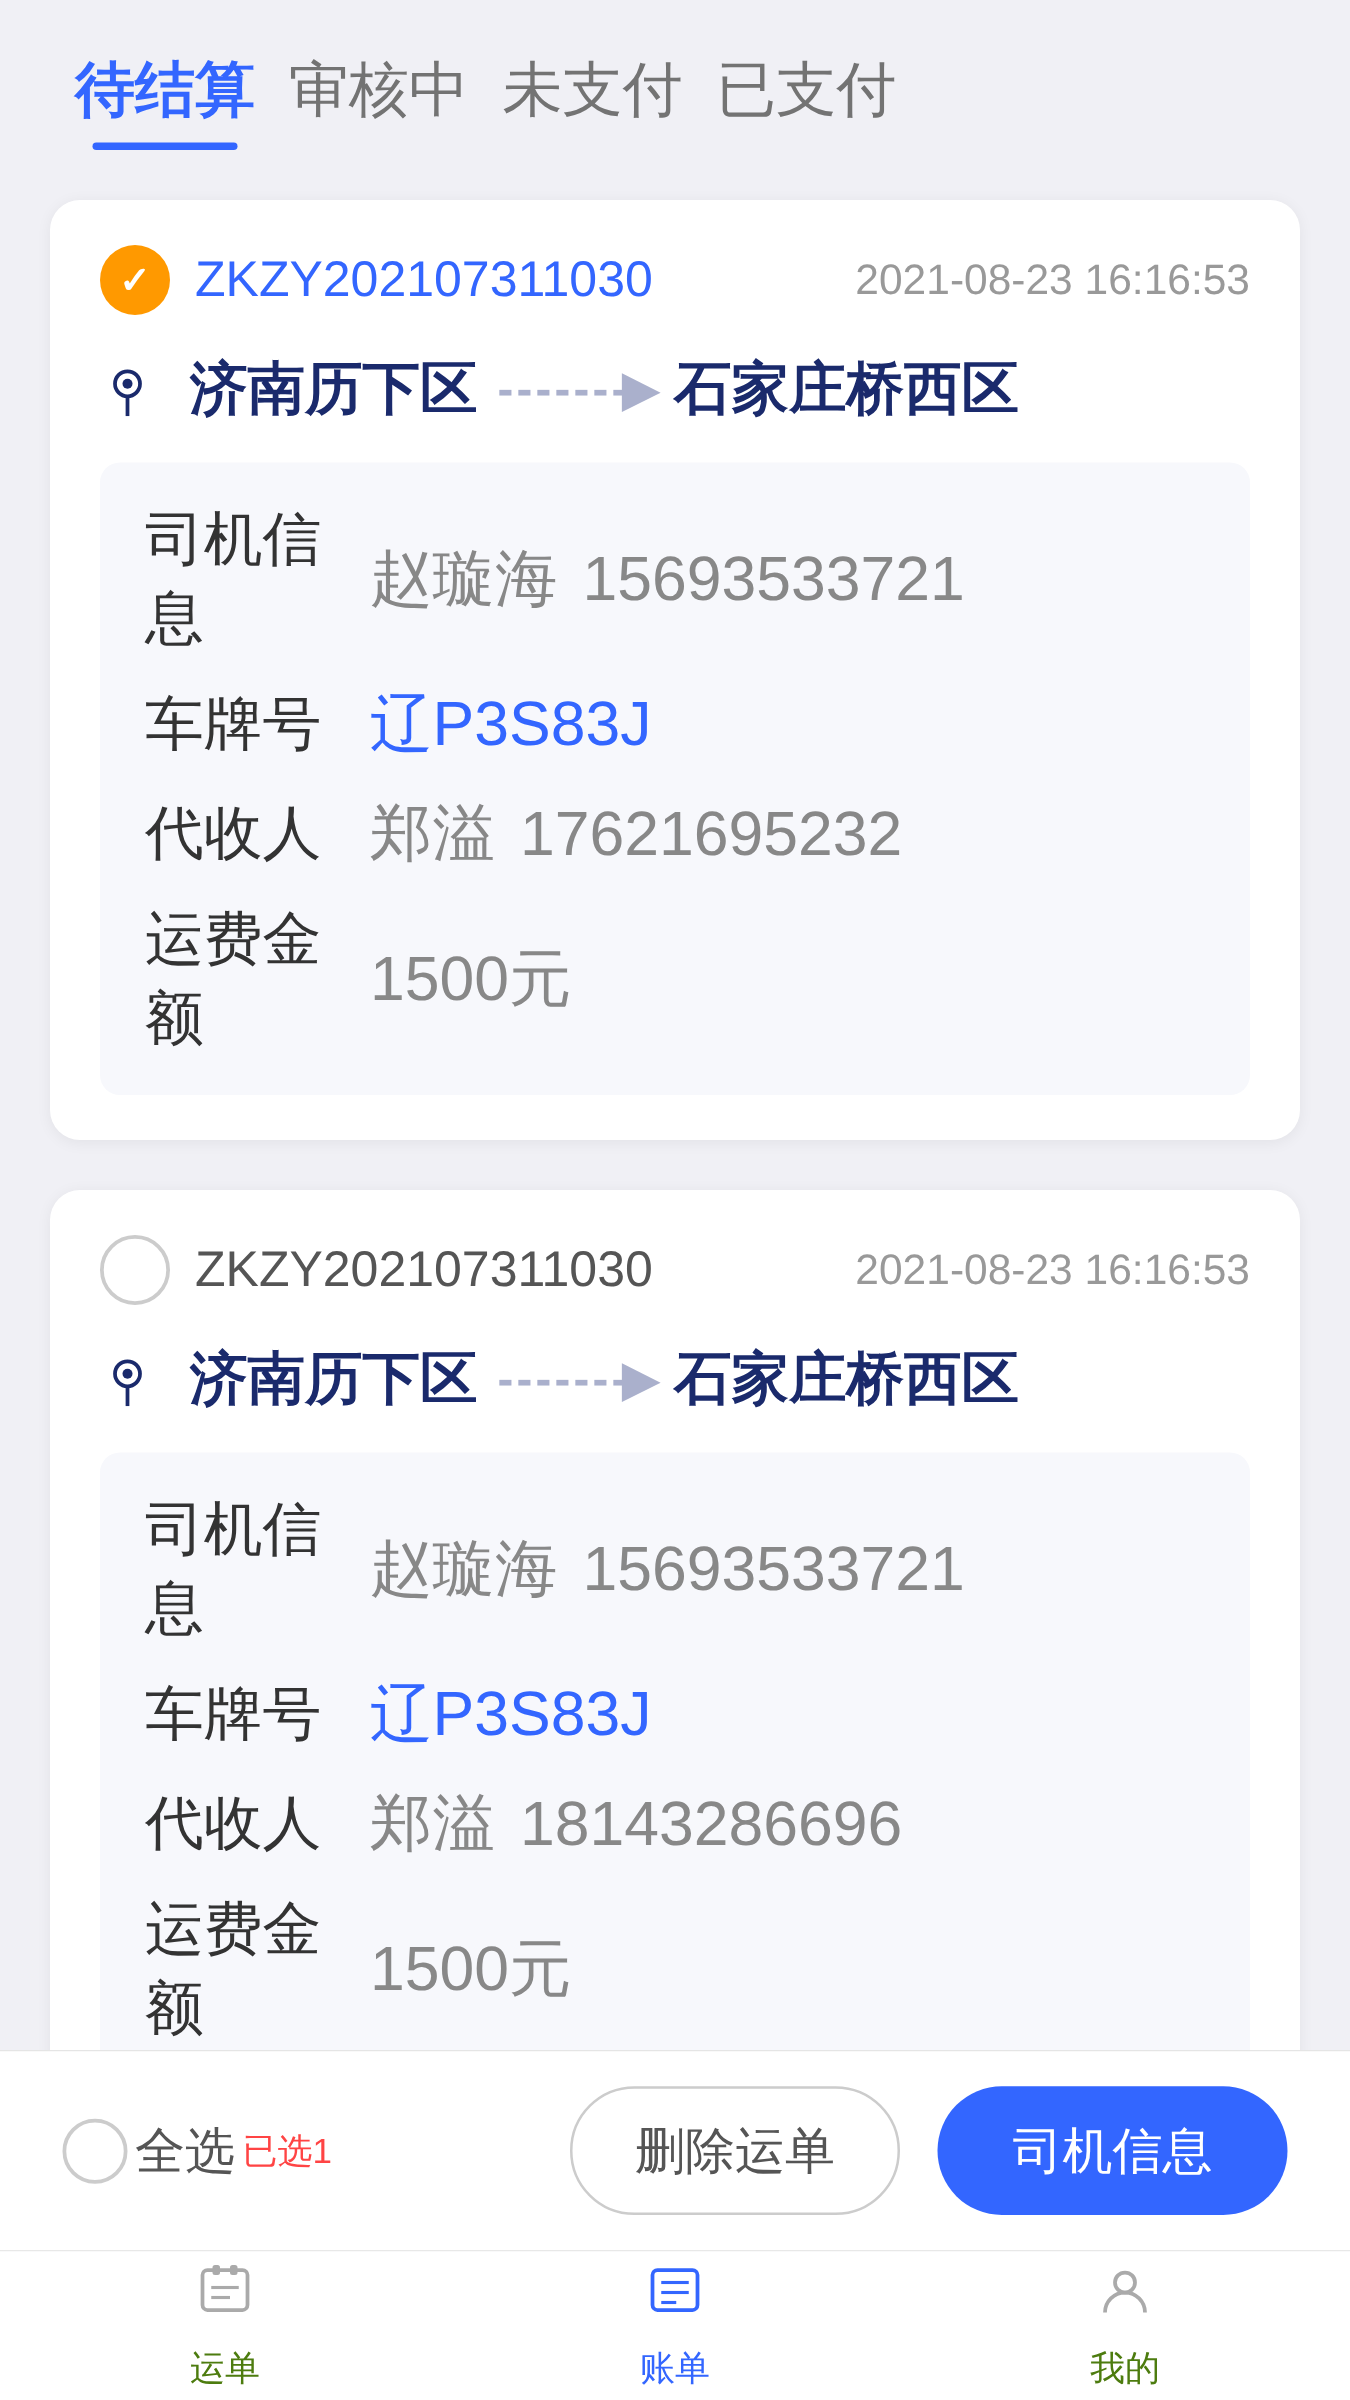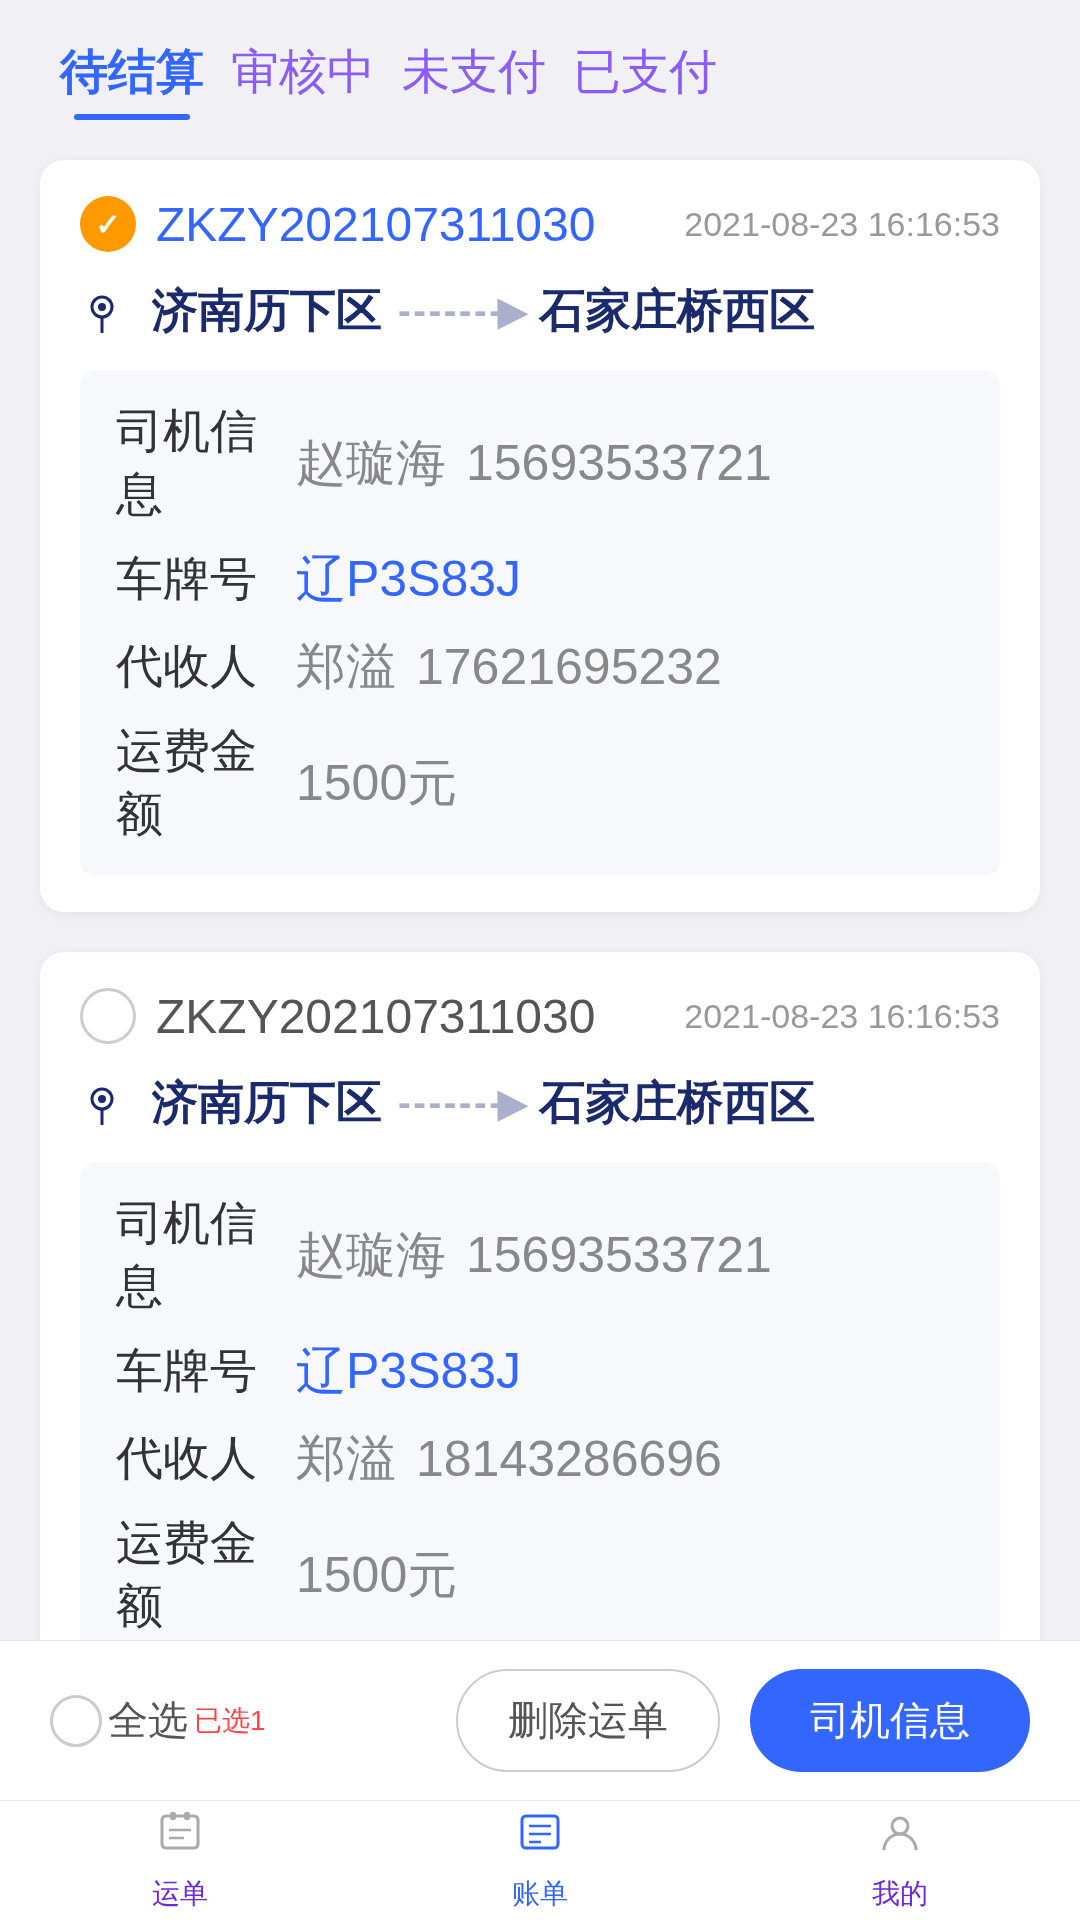--- a/index.html
+++ b/index.html
@@ -16,21 +16,21 @@
     
     .tab-bar {
       background: #f0f0f5;
       padding: 40px 60px 0 60px;
       display: flex;
       align-items: flex-end;
       gap: 27px;
     }
     .tab-item {
       font-size: 48px;
-      color: #8b5cf6;
+      color: #737373;
       padding-bottom: 16px;
       cursor: pointer;
       position: relative;
     }
     .tab-item.active {
       color: #3366ff;
       font-weight: bold;
     }
     .tab-item.active::after {
       content: '';
@@ -84,21 +84,21 @@
     .check-circle.unchecked {
       border: 3px solid #ccc;
       background: #fff;
     }
     .check-icon {
       color: #fff;
       font-size: 30px;
       font-weight: bold;
     }
     .order-id {
-      font-size: 48px;
+      font-size: 40px;
       color: #3366ff;
       font-weight: 500;
     }
     .order-id.inactive {
       color: #555;
     }
     .order-date {
       font-size: 34px;
       color: #999;
     }
@@ -237,21 +237,21 @@
     }
     .nav-icon {
       font-size: 48px;
       color: #aaa;
     }
     .nav-icon.active {
       color: #3366ff;
     }
     .nav-label {
       font-size: 28px;
-      color: #6d28d9;
+      color: #4d7c0f;
     }
     .nav-label.active {
       color: #3366ff;
     }
   </style>
 </head>
 <body>
 
 <div class="tab-bar">
   <div class="tab-item active">

